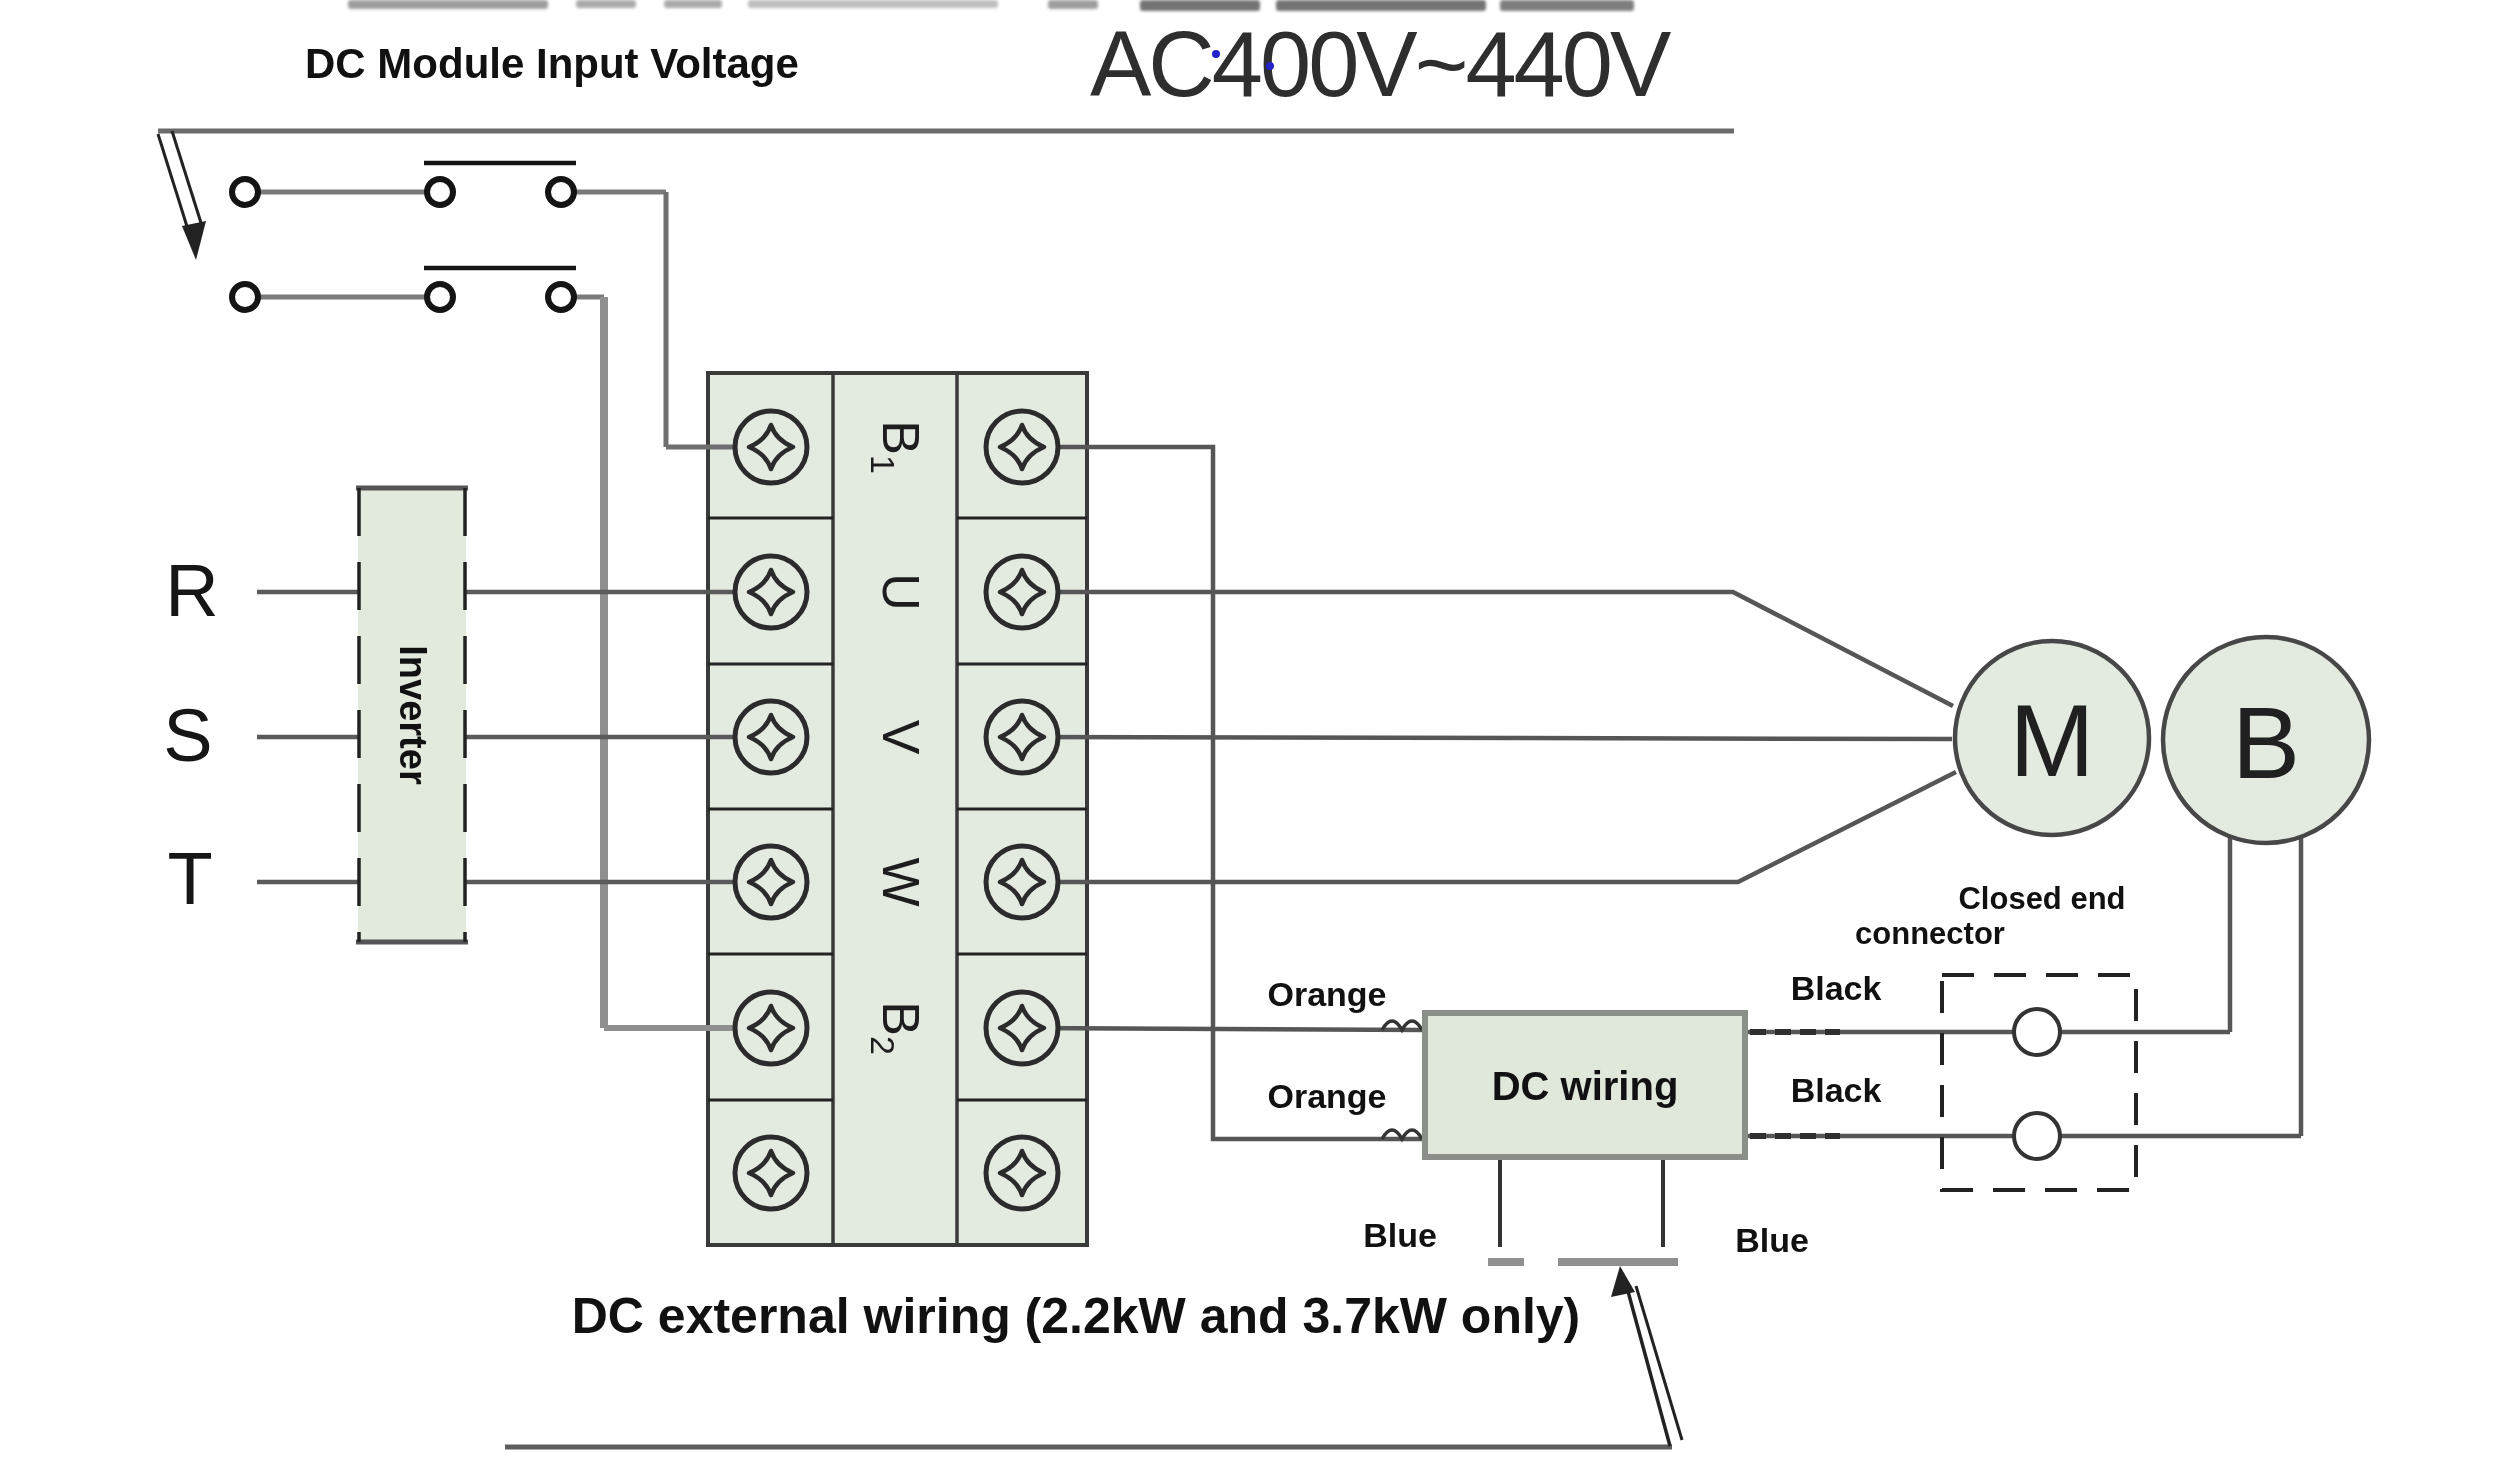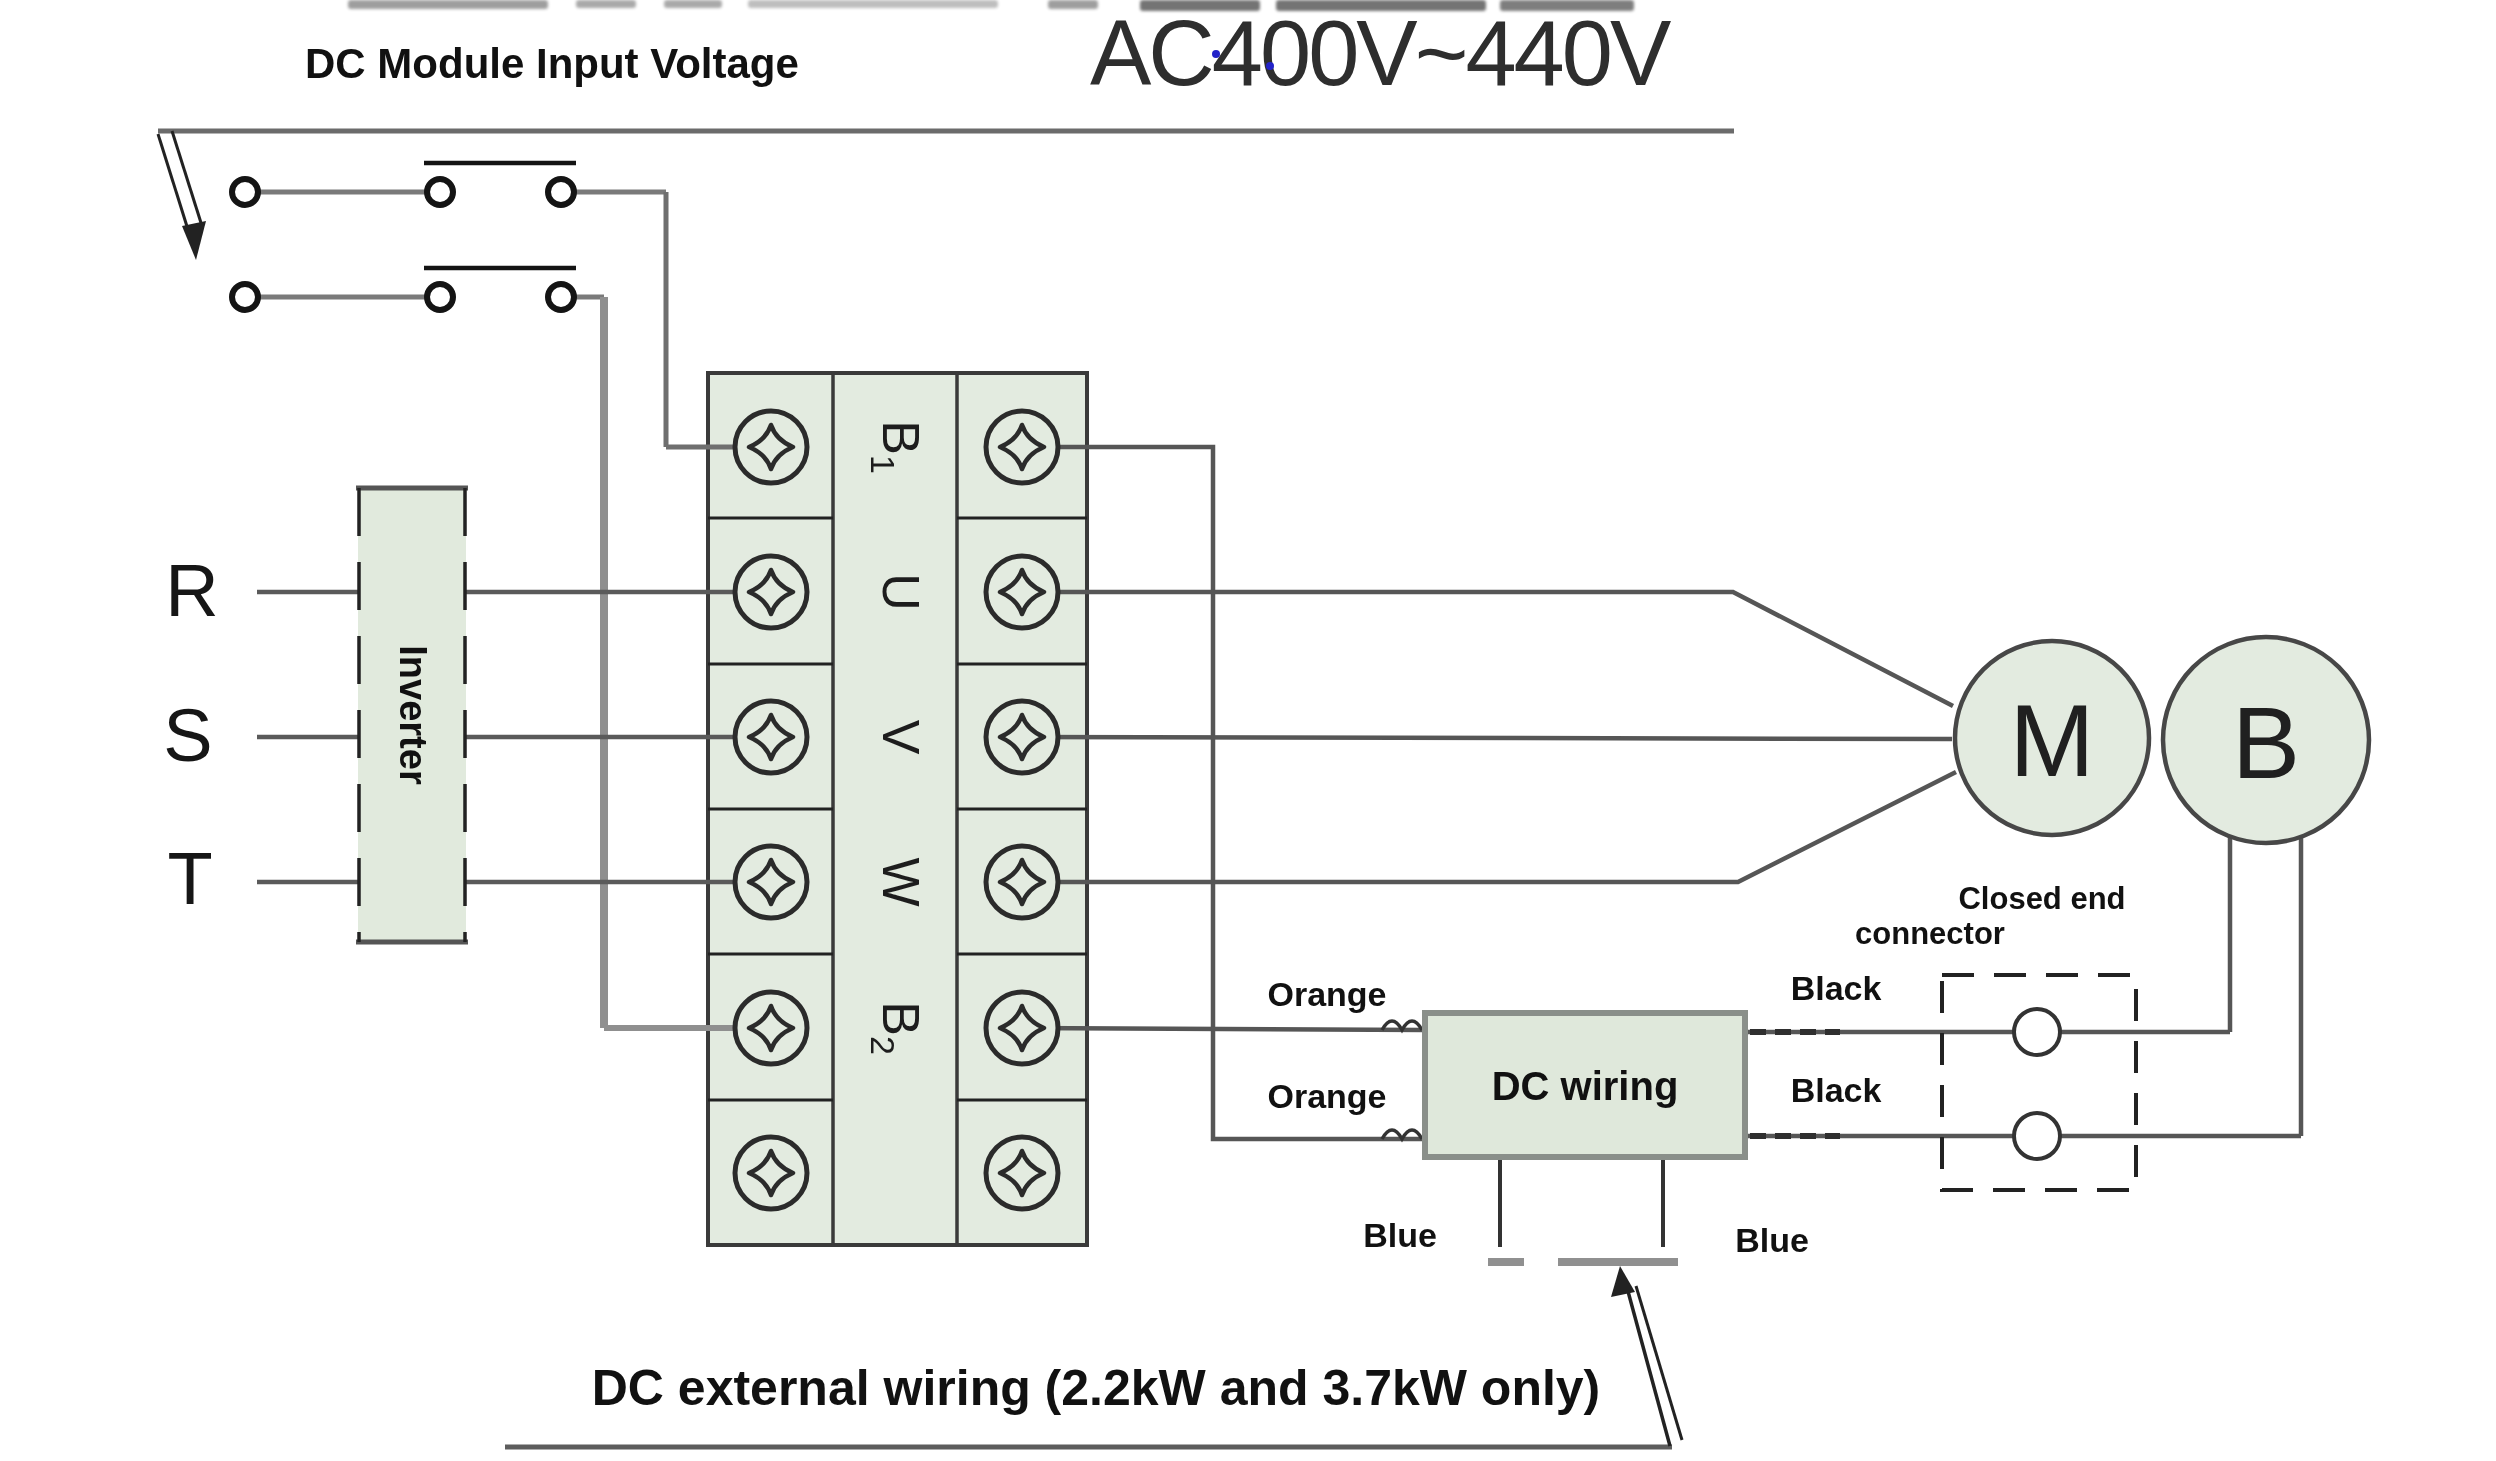--- a/index.html
+++ b/index.html
@@ -163,21 +163,21 @@
     <line x1="1558" y1="1262" x2="1678" y2="1262" stroke="#909090" stroke-width="8"></line>
     <line x1="505" y1="1447" x2="1672" y2="1447" stroke="#5d5d5d" stroke-width="5"></line>
     <g stroke="#222" fill="none">
       <line x1="1670" y1="1446" x2="1626" y2="1284" stroke-width="3.5"></line>
       <line x1="1682" y1="1440" x2="1636" y2="1286" stroke-width="3"></line>
       <path d="M1620,1266 L1611,1297 L1635,1292 Z" fill="#222" stroke="none"></path>
     </g>
   </svg>
 
   <div class="lbl title-left" style="left:305px;top:40px;">DC Module Input Voltage</div>
-  <div class="lbl title-right" style="left:1090px;top:1px;">AC400V~440V</div>
+  <div class="lbl title-right" style="left:1090px;top:12px;">AC400V~440V</div>
 
   <div class="lbl phase ctr" style="left:192px;top:590px;">R</div>
   <div class="lbl phase ctr" style="left:188px;top:735px;">S</div>
   <div class="lbl phase ctr" style="left:190px;top:878px;">T</div>
 
   <div class="lbl inverter-label rot" style="left:412px;top:715px;">Inverter</div>
 
   <div class="lbl term-label rot" style="left:897px;top:447px;"><span>B</span><sub>1</sub></div>
   <div class="lbl term-label rot" style="left:897px;top:592px;"><span>U</span><sub></sub></div>
   <div class="lbl term-label rot" style="left:897px;top:737px;"><span>V</span><sub></sub></div>
@@ -192,14 +192,14 @@
   <div class="lbl wire-label ctr" style="left:1327px;top:994px;">Orange</div>
   <div class="lbl wire-label ctr" style="left:1327px;top:1096px;">Orange</div>
   <div class="lbl wire-label ctr" style="left:1836px;top:988px;">Black</div>
   <div class="lbl wire-label ctr" style="left:1836px;top:1090px;">Black</div>
   <div class="lbl wire-label ctr" style="left:1400px;top:1235px;">Blue</div>
   <div class="lbl wire-label ctr" style="left:1772px;top:1240px;">Blue</div>
 
   <div class="lbl conn-label ctr" style="left:2042px;top:898px;text-align:right;">Closed end</div>
   <div class="lbl conn-label ctr" style="left:1930px;top:933px;">connector</div>
 
-  <div class="lbl caption ctr" style="left:1076px;top:1388px;margin-left:20px;">DC external wiring (2.2kW and 3.7kW only)</div>
+  <div class="lbl caption ctr" style="left:1076px;top:1316px;">DC external wiring (2.2kW and 3.7kW only)</div>
 </div>
 
 </body></html>

